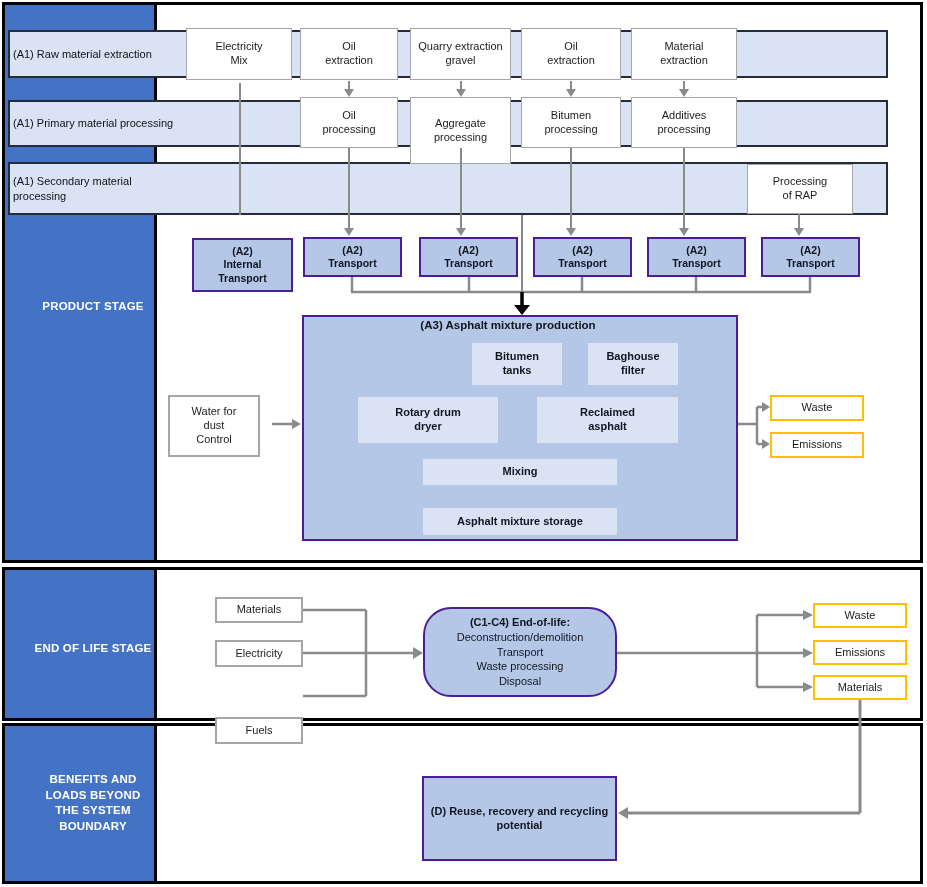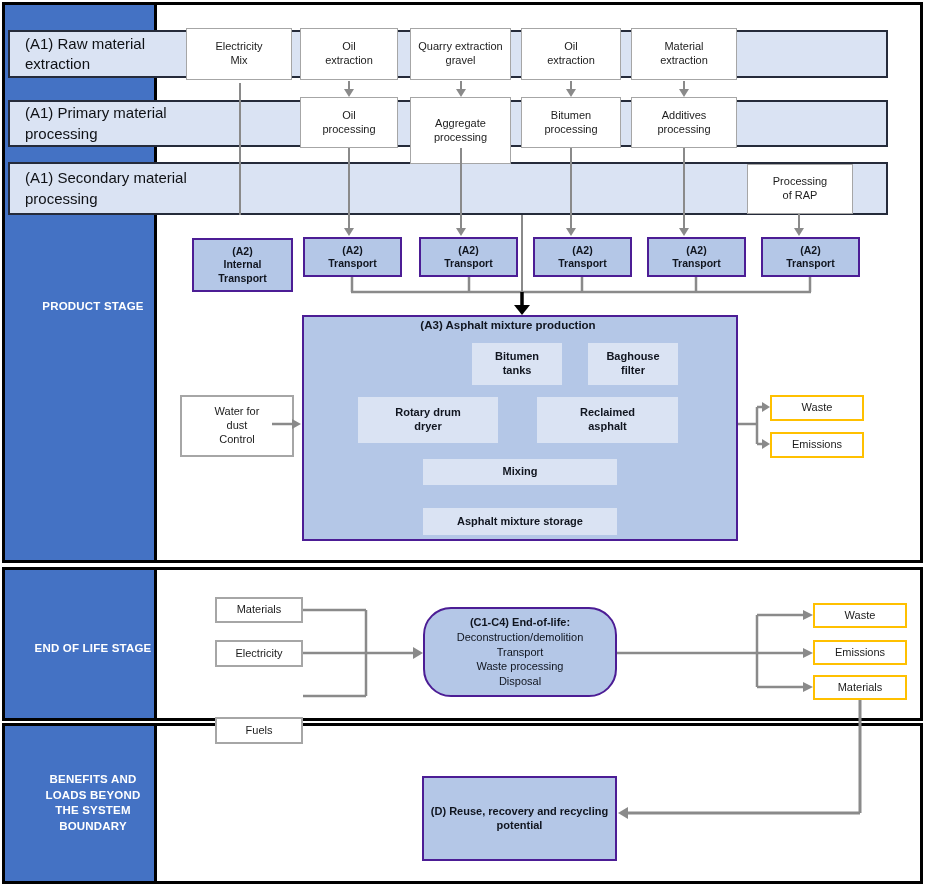--- a/index.html
+++ b/index.html
@@ -10,21 +10,21 @@
   .sec{position:absolute;box-sizing:border-box;border:3px solid #000;background:#fff;}
   .sb{position:absolute;box-sizing:border-box;background:#4472c4;border-right:3px solid #000;}
   .sb-label{
     position:absolute;width:176px;text-align:center;color:#fff;font-weight:bold;
     font-size:11.5px;line-height:15.5px;white-space:pre-line;letter-spacing:.2px;
   }
   .bar{
     position:absolute;box-sizing:border-box;background:#dae3f3;border:2px solid #252b3a;
     display:flex;align-items:center;
   }
-  .bar-label{font-size:15px;color:#0f1115;padding-left:15px;width:168px;line-height:1.35;}
+  .bar-label{font-size:11px;color:#0f1115;padding-left:3px;width:168px;line-height:1.35;}
   .box{
     position:absolute;box-sizing:border-box;display:flex;align-items:center;justify-content:center;
     text-align:center;white-space:pre-line;line-height:1.25;
   }
   .wbox{background:#fff;border:1.5px solid #a6a6a6;font-size:11px;color:#1c1c1c;}
   .bbox{background:#b4c7e7;border:2px solid #4c1d95;font-size:10.5px;font-weight:bold;color:#10151f;}
   .lbox{background:#dae3f3;font-size:11px;font-weight:bold;color:#10151f;}
   .ybox{background:#fff;border:2px solid #ffc000;font-size:11px;color:#1c1c1c;}
   .plant-title{
     position:absolute;left:290px;top:319px;width:436px;text-align:center;
@@ -107,21 +107,21 @@
 tanks</div>
   <div class="box lbox" style="left:588px;top:343px;width:90px;height:42px;z-index:5;">Baghouse
 filter</div>
   <div class="box lbox" style="left:358px;top:397px;width:140px;height:46px;z-index:5;">Rotary drum
 dryer</div>
   <div class="box lbox" style="left:537px;top:397px;width:141px;height:46px;z-index:5;">Reclaimed
 asphalt</div>
   <div class="box lbox" style="left:423px;top:459px;width:194px;height:26px;z-index:5;">Mixing</div>
   <div class="box lbox" style="left:423px;top:508px;width:194px;height:27px;z-index:5;">Asphalt mixture storage</div>
 
-  <div class="box wbox" style="left:180px;top:395px;width:114px;height:62px;border-width:2px;">Water for
+  <div class="box wbox" style="left:168px;top:395px;width:92px;height:62px;border-width:2px;">Water for
 dust
 Control</div>
 
   <div class="box ybox" style="left:770px;top:395px;width:94px;height:26px;">Waste</div>
   <div class="box ybox" style="left:770px;top:432px;width:94px;height:26px;">Emissions</div>
 
   <div class="box wbox" style="left:215px;top:597px;width:88px;height:26px;border-width:2px;">Materials</div>
   <div class="box wbox" style="left:215px;top:640px;width:88px;height:27px;border-width:2px;">Electricity</div>
   <div class="box wbox" style="left:215px;top:717px;width:88px;height:27px;border-width:2px;">Fuels</div>
 

